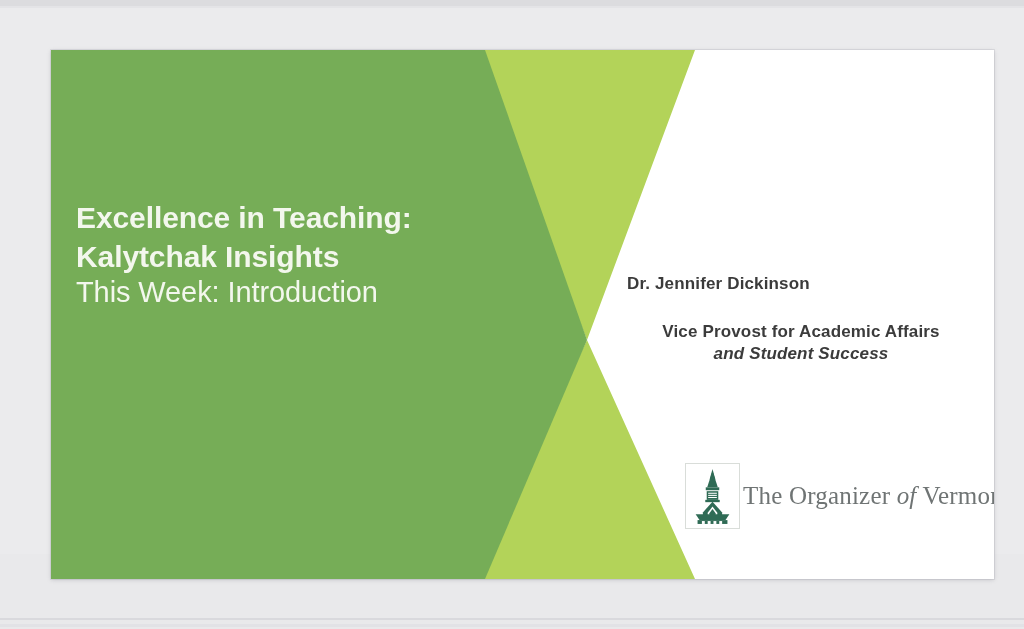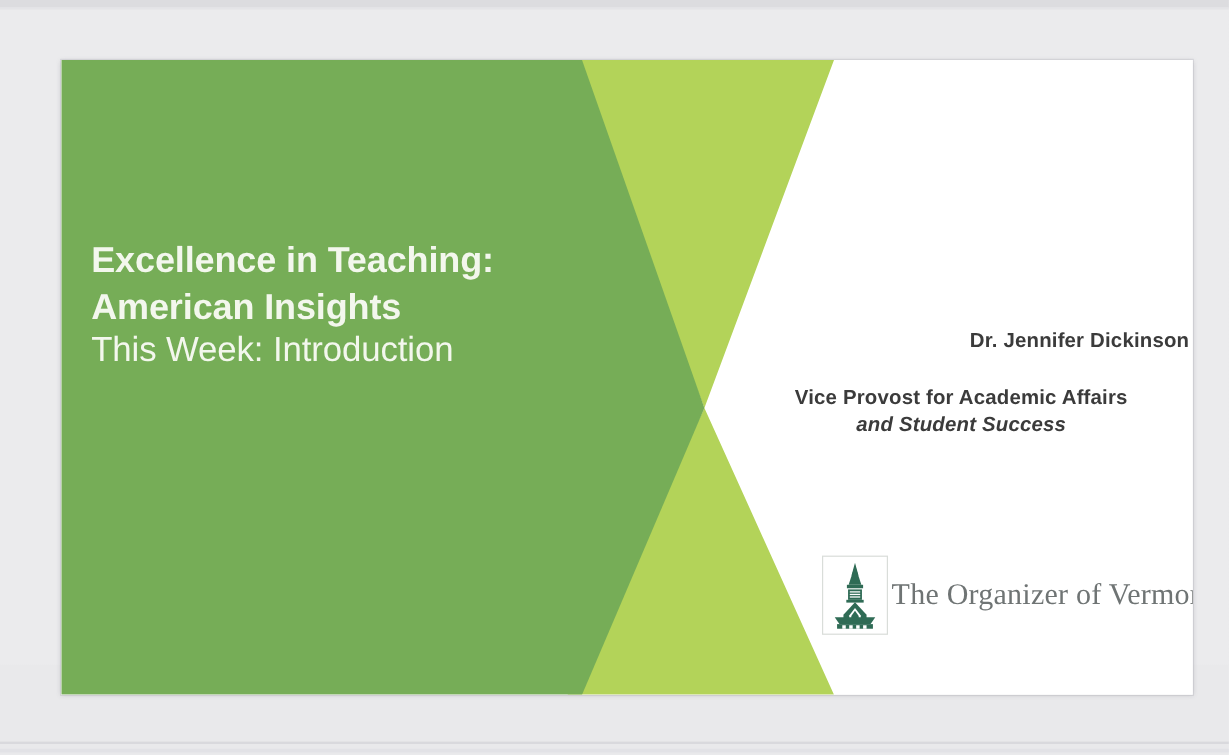--- a/index.html
+++ b/index.html
@@ -95,21 +95,21 @@
     text-align: center;
   }
   .speaker-line {
     color: #3b3b3b;
     font-size: 17px;
     font-weight: bold;
     letter-spacing: 0.15px;
     line-height: 1.22;
   }
   #speaker-name {
-    text-align: right;
+    text-align: left;
     padding-left: 16px;
     margin-bottom: 16px;
   }
   #speaker-role {
     text-align: center;
     margin-bottom: 2px;
     margin-top: 27px;
   }
   #speaker-role-2 {
     text-align: center;
@@ -143,42 +143,42 @@
   #logo-wordmark {
     font-family: "Liberation Serif", serif;
     font-size: 25px;
     color: #6f7474;
     letter-spacing: 0.2px;
     white-space: nowrap;
     margin-left: 3px;
     line-height: 1;
     padding-bottom: 2px;
   }
-  #logo-wordmark .it { }
+  #logo-wordmark .it { font-style: italic; }
 </style>
 </head>
 <body>
 
 <div id="viewer">
 
   <div id="top-rule"></div>
 
   <div id="slide">
 
     <svg id="shapes" viewBox="0 0 943 529" preserveAspectRatio="none">
       <rect x="0" y="0" width="943" height="529" fill="#ffffff"></rect>
 
       <polygon points="422,0 644,0 536,290 644,529 422,529 536,290" fill="#b3d359"></polygon>
 
       <polygon points="0,0 434,0 536,290 434,529 0,529" fill="#76ad57"></polygon>
     </svg>
 
     <div id="left-text">
       <div class="title-line">Excellence in Teaching:</div>
-      <div class="title-line">American Insights</div>
+      <div class="title-line">Kalytchak Insights</div>
       <div id="subtitle-line">This Week:  Introduction</div>
     </div>
 
     <div id="right-text">
       <div id="speaker-name" class="speaker-line">Dr. Jennifer Dickinson</div>
       <div id="speaker-role" class="speaker-line">Vice Provost for Academic Affairs</div>
       <div id="speaker-role-2" class="speaker-line">and Student Success</div>
     </div>
 
     <div id="logo">

